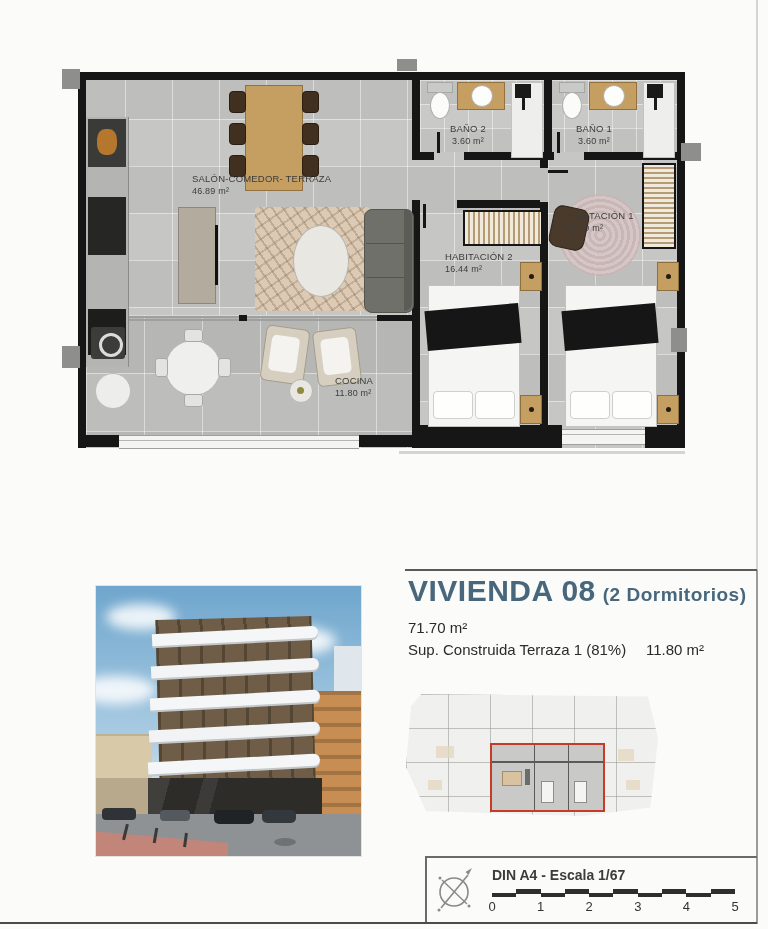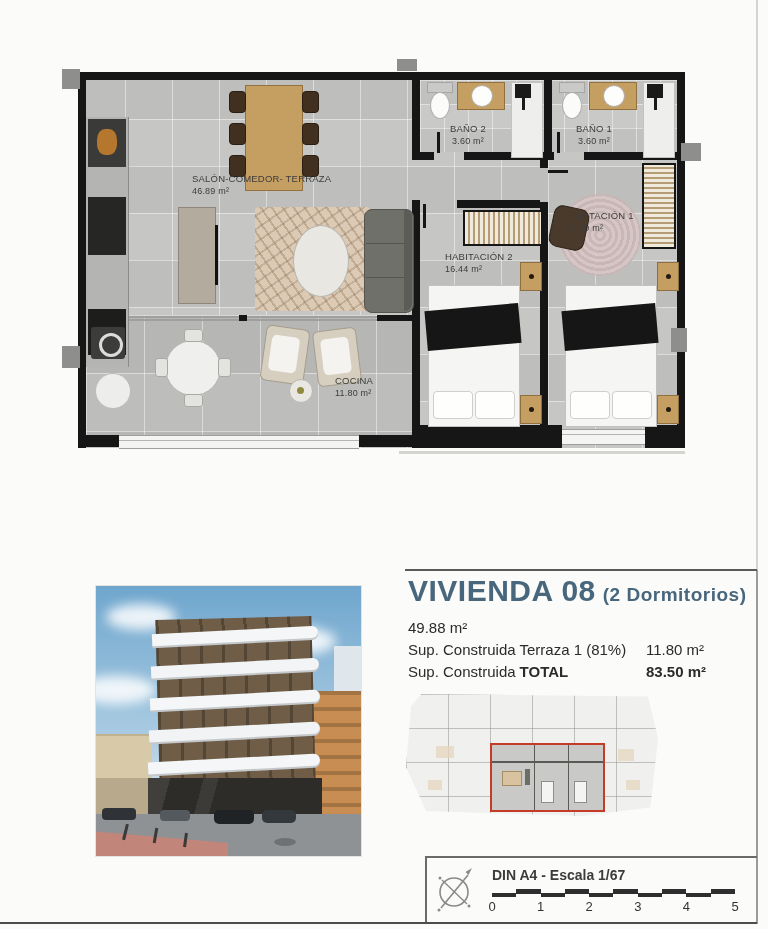--- a/index.html
+++ b/index.html
@@ -266,29 +266,25 @@
   <div style="position:absolute;left:118px;top:224px;width:40px;height:14px;background:#1f2326;border-radius:5px;"></div>
   <div style="position:absolute;left:166px;top:224px;width:34px;height:13px;background:#33383c;border-radius:5px;"></div>
   <div style="position:absolute;left:178px;top:252px;width:22px;height:8px;background:#6f7274;border-radius:50%;"></div>
 </div>
 
 <div class="title">
   <span>VIVIENDA 08</span><span class="sub">(2 Dormitorios)</span>
 </div>
 <div class="inforows">
   <div class="irow">
-    <span class="val">49.88 m²</span>
+    <span class="val">71.70 m²</span>
   </div>
   <div class="irow">
     <span class="lab">Sup. Construida Terraza 1 (81%)</span>
     <span class="val">11.80 m²</span>
-  </div>
-  <div class="irow">
-    <span class="lab"><span>Sup. Construida</span><strong>TOTAL</strong></span>
-    <span class="val" style="font-weight:bold;">83.50 m²</span>
   </div>
 </div>
 
 <div class="miniplan">
   <div class="mini-bld"></div>
   <div class="mini-accent" style="left:30px;top:52px;width:18px;height:12px;"></div>
   <div class="mini-accent" style="left:212px;top:55px;width:16px;height:12px;"></div>
   <div class="mini-accent" style="left:22px;top:86px;width:14px;height:10px;"></div>
   <div class="mini-accent" style="left:220px;top:86px;width:14px;height:10px;"></div>
   <div class="redbox">

